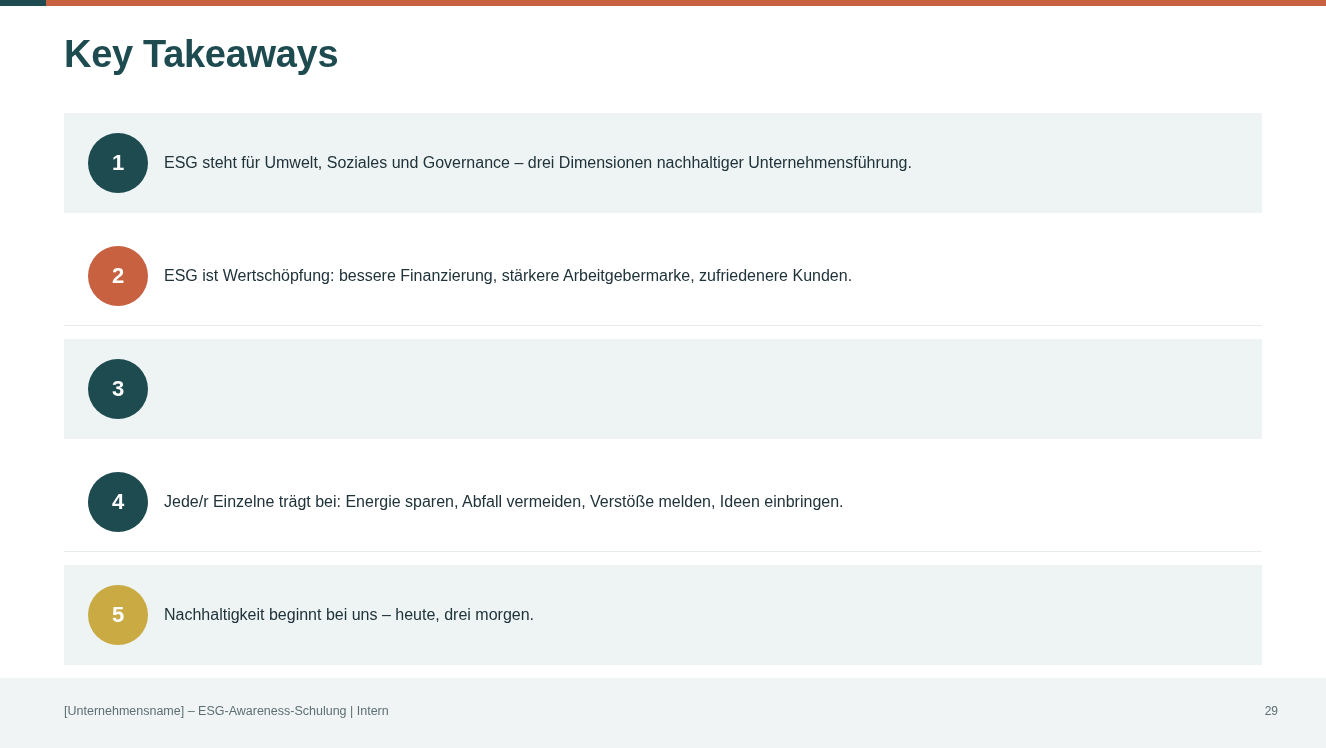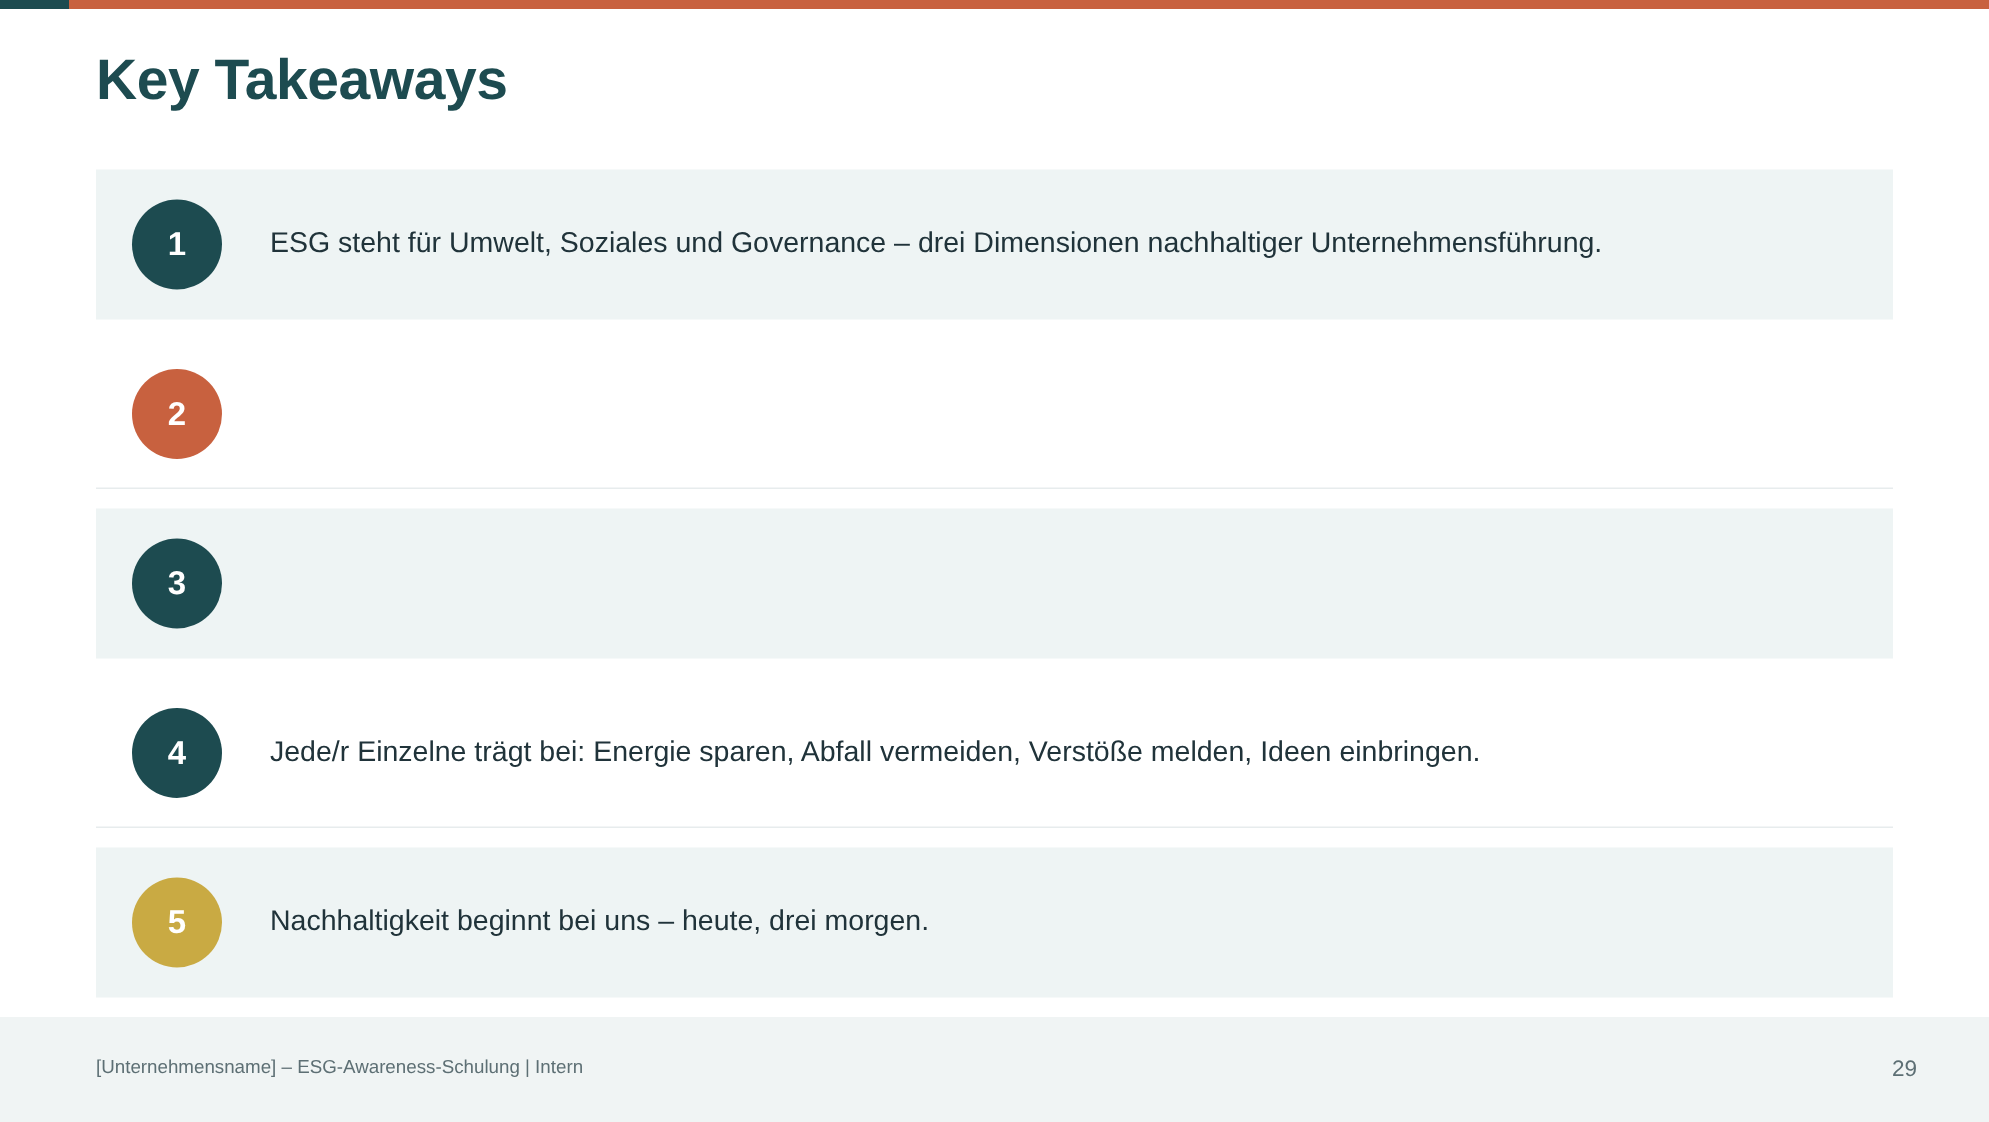--- a/index.html
+++ b/index.html
@@ -80,22 +80,22 @@
     flex: 0 0 auto;
     display: flex;
     align-items: center;
     justify-content: center;
     color: #ffffff;
     font-size: 22px;
     font-weight: bold;
     line-height: 1;
   }
   .row-text {
-    margin-left: 32px;
-    font-size: 19px;
+    margin-left: 16px;
+    font-size: 16px;
     color: #20333a;
     line-height: 1.35;
     padding-right: 40px;
   }
 
   
   .footer {
     position: absolute;
     left: 0;
     bottom: 0;
@@ -109,21 +109,21 @@
     left: 64px;
     top: 26px;
     font-size: 12.5px;
     color: #5d6f74;
     white-space: nowrap;
   }
   .footer-page {
     position: absolute;
     right: 48px;
     top: 26px;
-    font-size: 15px;
+    font-size: 12px;
     color: #5d6f74;
     text-align: right;
   }
 </style>
 </head>
 <body>
 
 <div class="slide">
 
   <div class="top-bar"></div>
@@ -133,20 +133,21 @@
 
   <div class="takeaways">
 
     <div class="row alt">
       <div class="badge" style="background:#1d4b50">1</div>
       <div class="row-text">ESG steht für Umwelt, Soziales und Governance – drei Dimensionen nachhaltiger Unternehmensführung.</div>
     </div>
 
     <div class="row">
       <div class="badge" style="background:#c8613f">2</div>
+      <div class="row-text">ESG ist Wertschöpfung: bessere Finanzierung, stärkere Arbeitgebermarke, zufriedenere Kunden.</div>
     </div>
 
     <div class="row alt">
       <div class="badge" style="background:#1d4b50">3</div>
     </div>
 
     <div class="row">
       <div class="badge" style="background:#1d4b50">4</div>
       <div class="row-text">Jede/r Einzelne trägt bei: Energie sparen, Abfall vermeiden, Verstöße melden, Ideen einbringen.</div>
     </div>

